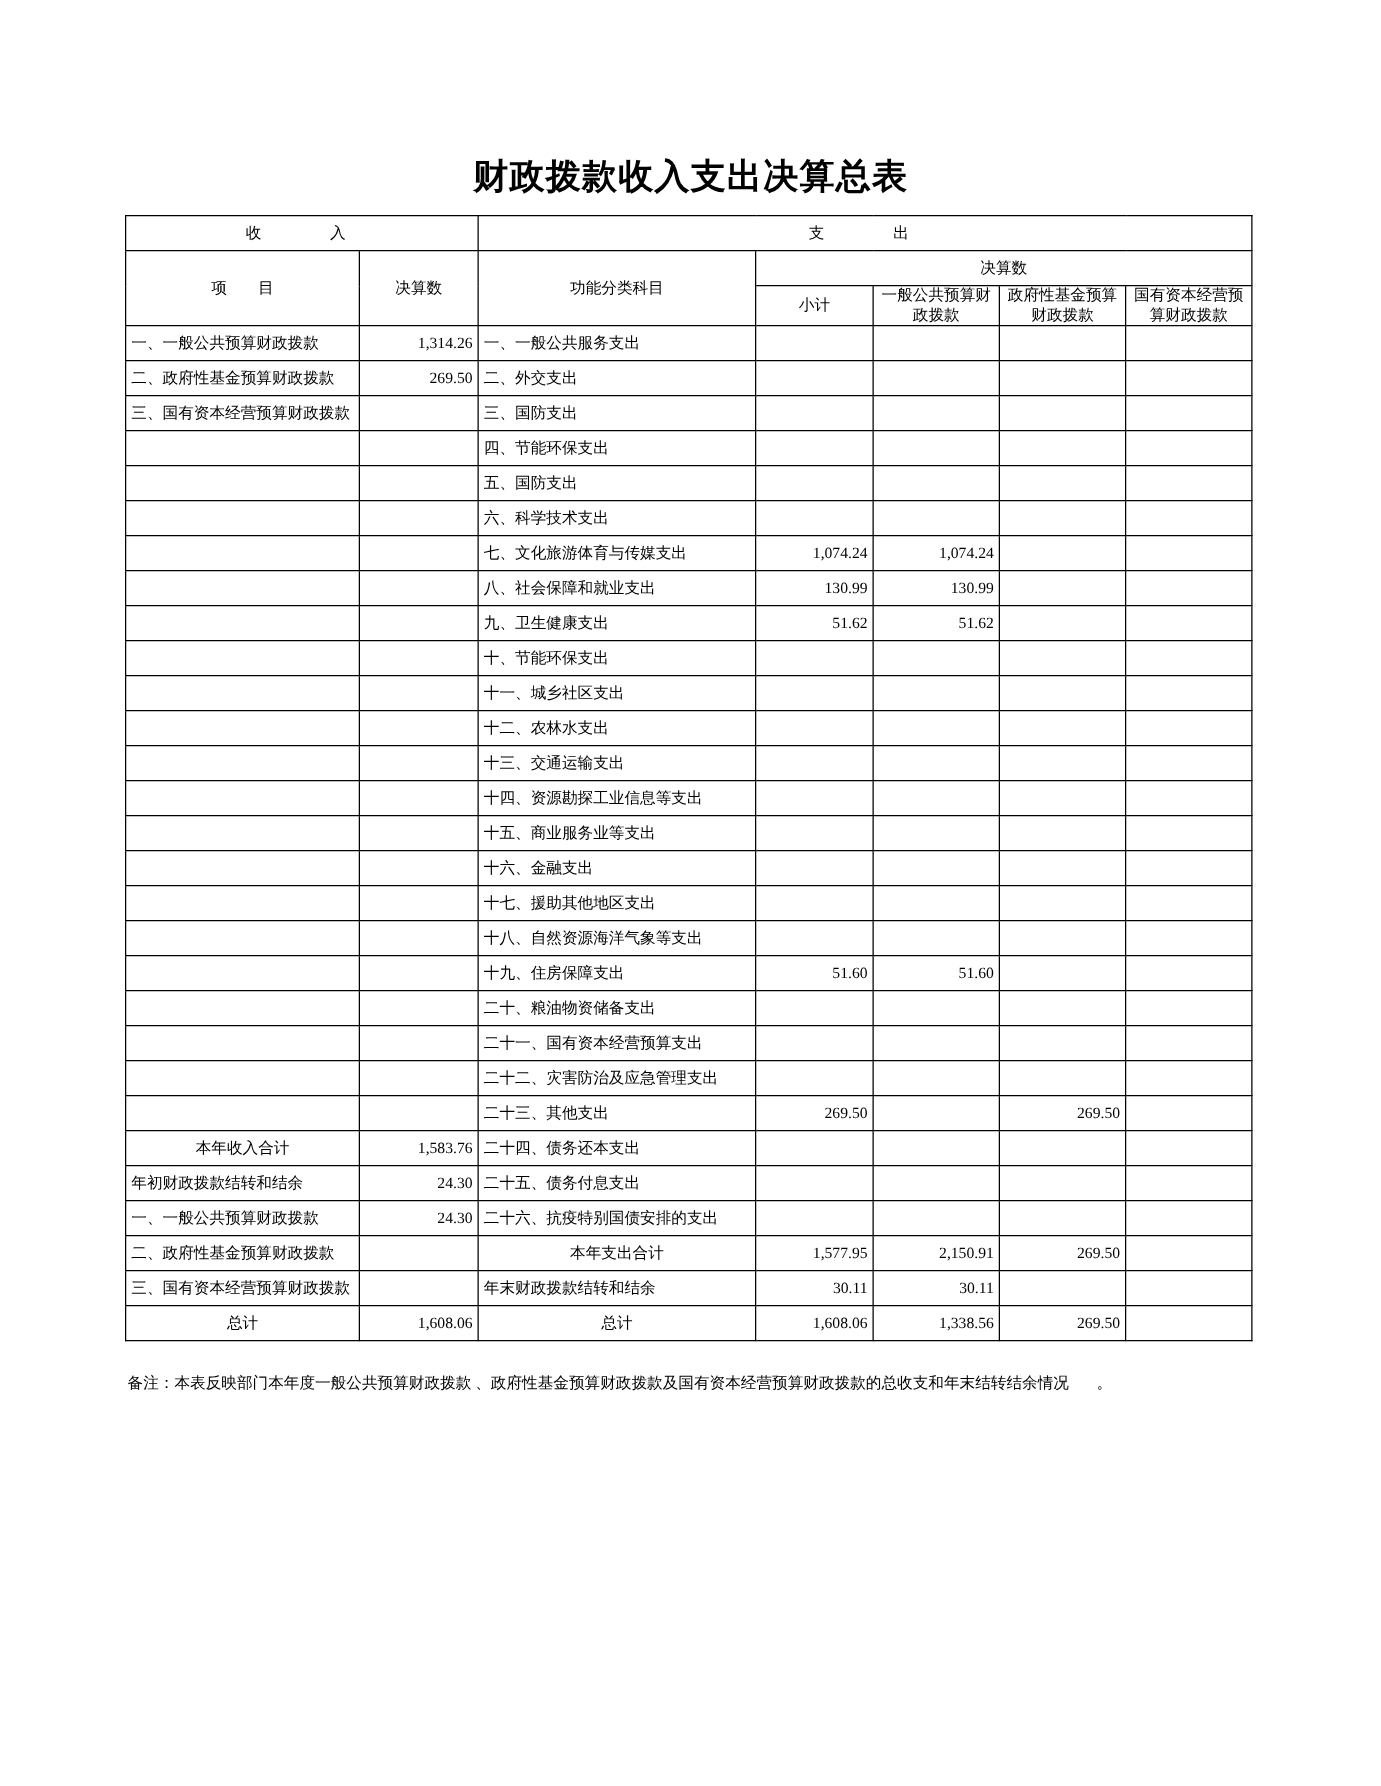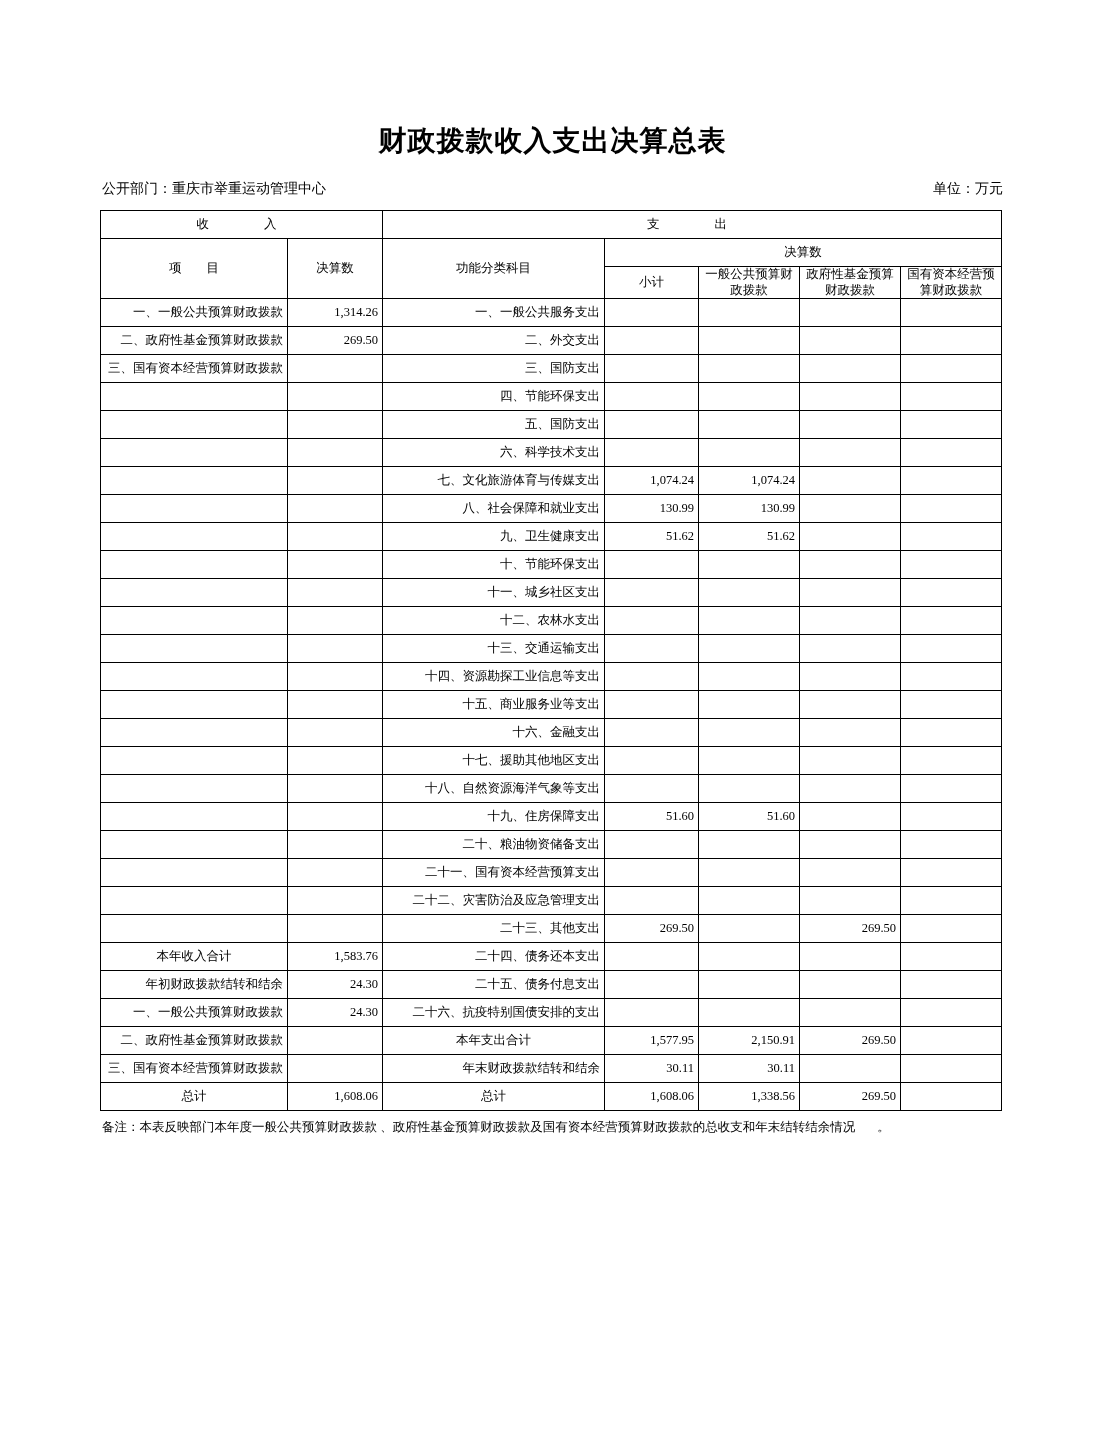--- a/index.html
+++ b/index.html
@@ -70,53 +70,49 @@
     text-align: center;
     font-size: 11.5px;
     line-height: 1.25;
     height: 40px;
   }
   .hdr-tall {
     text-align: center;
     font-size: 13px;
   }
   .lbl {
-    text-align: right;
+    text-align: left;
     white-space: nowrap;
     overflow: hidden;
   }
   .num {
     text-align: right;
     font-family: "Liberation Serif", "DejaVu Serif", serif;
     white-space: nowrap;
   }
   .ctr-bold {
     text-align: center;
     font-weight: bold;
   }
   .note {
     font-size: 12.5px;
-    margin-top: 7px;
+    margin-top: 24px;
     padding-left: 2px;
     line-height: 1.5;
   }
   .note .dot { margin-left: 22px; }
 </style>
 </head>
 <body>
 
 <div class="page">
 
   <div class="doc-title">财政拨款收入支出决算总表</div>
 
 
-  <div class="meta-row">
-    <div>公开部门：重庆市举重运动管理中心</div>
-    <div>单位：万元</div>
-  </div>
 
   <table class="main">
     <colgroup>
       <col style="width:187px">
       <col style="width:95px">
       <col style="width:222px">
       <col style="width:94px">
       <col style="width:101px">
       <col style="width:101px">
       <col style="width:101px">

